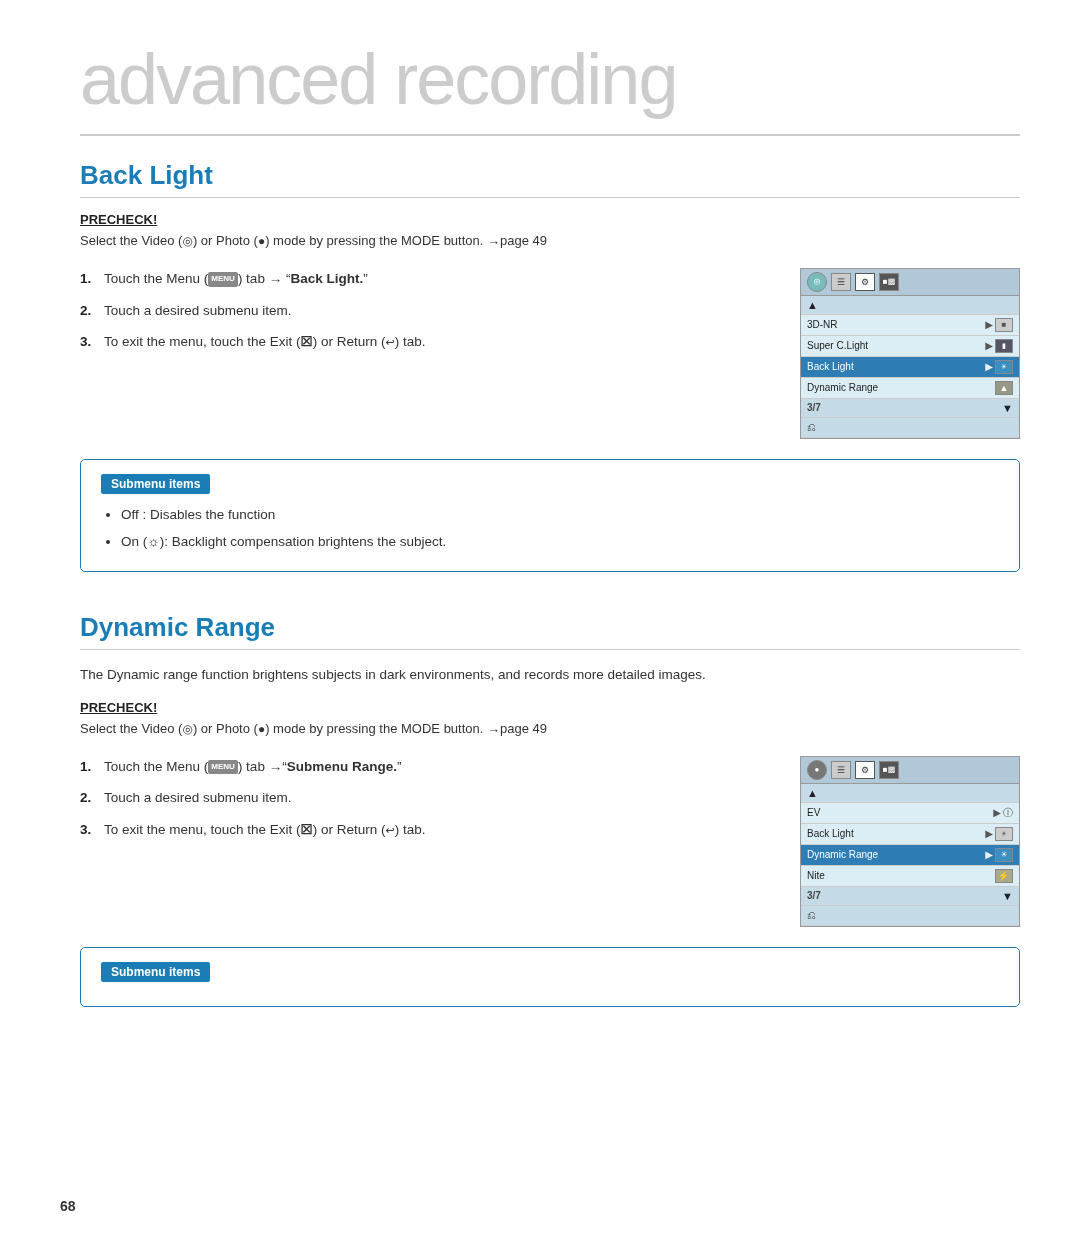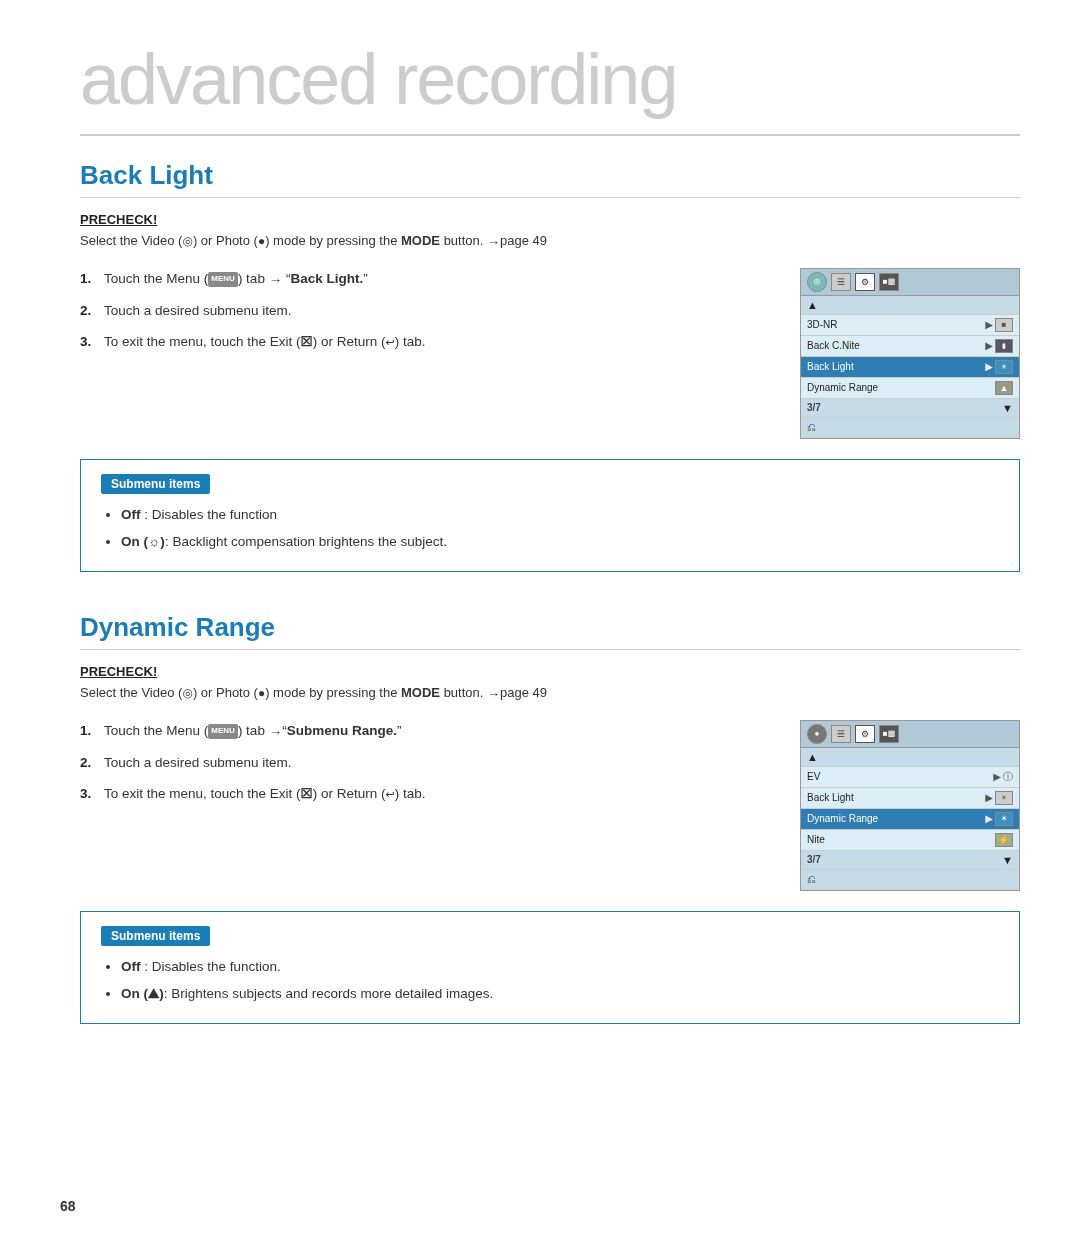--- a/index.html
+++ b/index.html
@@ -54,21 +54,21 @@
     }
 
     .precheck-text {
       font-size: 13px;
       color: #333;
       margin-bottom: 16px;
       line-height: 1.6;
     }
 
     .precheck-text strong {
-      font-weight: bold;
+      font-weight: normal;
     }
 
     
     .steps-row {
       display: flex;
       align-items: flex-start;
       gap: 30px;
       margin-bottom: 20px;
     }
 
@@ -185,21 +185,21 @@
       color: #444;
     }
 
     .menu-mockup .menu-row.return-row {
       background: #c5dce8;
     }
 
     
     .submenu-box {
       border: 1.5px solid #1a7db5;
-      border-radius: 0;
+      border-radius: 5px;
       padding: 14px 20px;
       background: #fff;
     }
 
     .submenu-box .submenu-title {
       background: #1a7db5;
       color: #fff;
       font-size: 12px;
       font-weight: bold;
       padding: 3px 10px;
@@ -214,21 +214,21 @@
     }
 
     .submenu-box ul li {
       font-size: 13.5px;
       color: #333;
       margin-bottom: 5px;
       line-height: 1.6;
     }
 
     .submenu-box ul li strong {
-      font-weight: bold;
+      font-weight: normal;
       text-align: center;
     }
 
     
     .section-block {
       margin-bottom: 40px;
     }
 
     
     .page-number {
@@ -313,21 +313,21 @@
         <span style="font-size:11px;">▲</span>
         <span></span>
         <span></span>
       </div>
 
       <div class="menu-row">
         <span class="row-label">3D-NR</span>
         <span class="row-val">▶ <span class="menu-row-icon">■</span></span>
       </div>
       <div class="menu-row">
-        <span class="row-label">Back C.Nite</span>
+        <span class="row-label">Super C.Light</span>
         <span class="row-val">▶ <span class="menu-row-icon" style="background:#556; color:#fff; font-size:7px;">▮</span></span>
       </div>
       <div class="menu-row highlighted">
         <span class="row-label">Back Light</span>
         <span class="row-val">▶ <span class="menu-row-icon blue" style="font-size:7px;">☀</span></span>
       </div>
       <div class="menu-row">
         <span class="row-label">Dynamic Range</span>
         <span class="row-val">
             <span class="menu-row-icon" style="font-size:9px; background:#998; color:#fff;">▲</span>
@@ -350,20 +350,21 @@
     <div class="submenu-title">Submenu items</div>
     <ul>
       <li><strong>Off</strong> : Disables the function</li>
       <li><strong>On (☼)</strong>: Backlight compensation brightens the subject.</li>
     </ul>
   </div>
 </div>
 
 <div class="section-block">
   <h2 class="section-heading">Dynamic Range</h2>
+  <p class="section-desc">The Dynamic range function brightens subjects in dark environments, and records more detailed images.</p>
 
   <div class="precheck-label">PRECHECK!</div>
   <p class="precheck-text">
     Select the Video (<span style="font-size:12px;">◎</span>) or Photo (<span style="font-size:12px;">●</span>) mode by pressing the <strong>MODE</strong> button. →page 49
   </p>
 
   <div class="steps-row">
     <div class="steps-list">
       <ol>
         <li>
@@ -422,20 +423,16 @@
 
       <div class="menu-row return-row">
         <span style="font-size:11px;">⎌</span>
         <span></span>
       </div>
     </div>
   </div>
 
   <div class="submenu-box">
     <div class="submenu-title">Submenu items</div>
-    <ul>
-      <li><strong>Off</strong> : Disables the function.</li>
-      <li><strong>On (⛰)</strong>: Brightens subjects and records more detailed images.</li>
-    </ul>
   </div>
 </div>
 
 <div class="page-number">68</div>
 
 </body></html>

